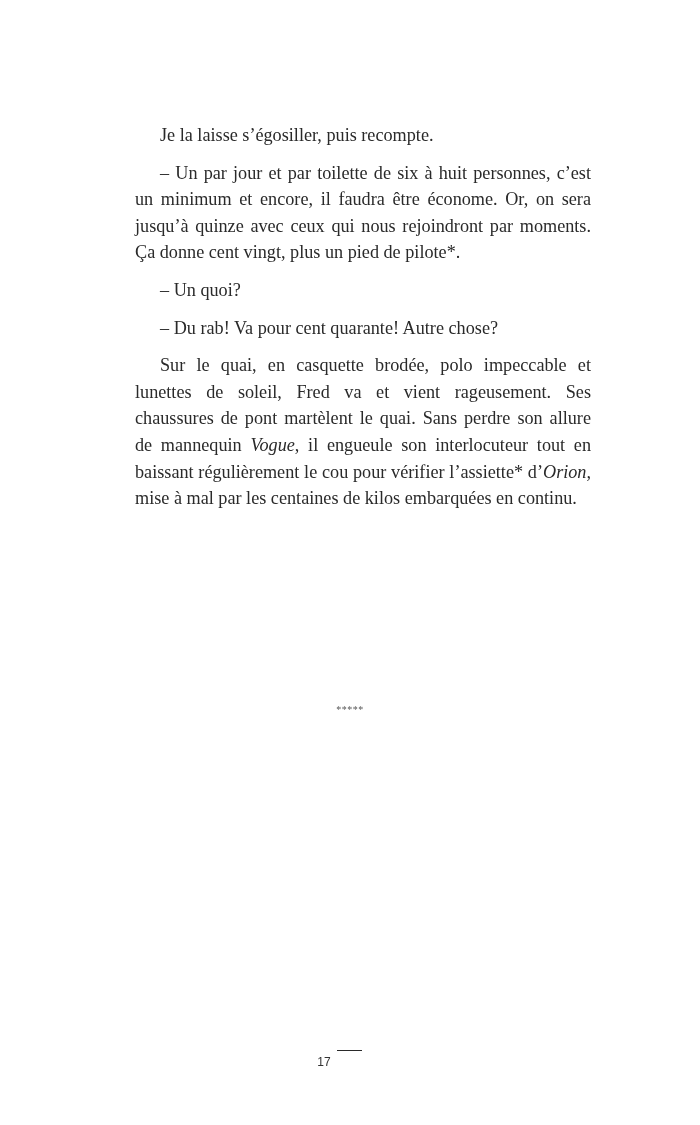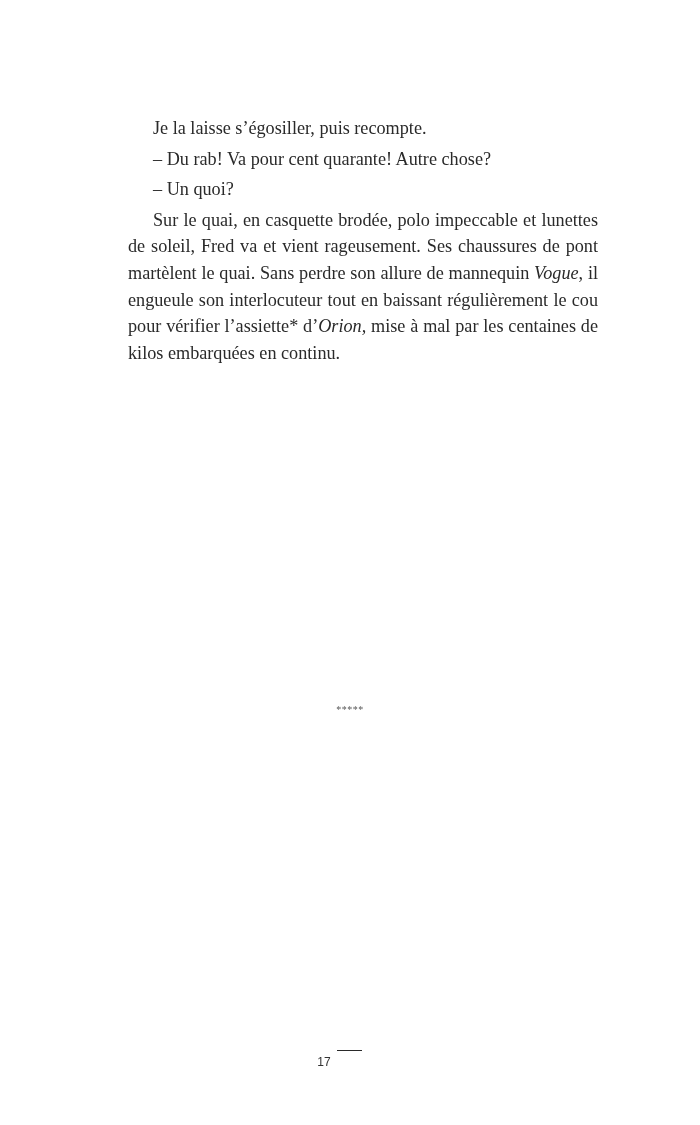--- a/index.html
+++ b/index.html
@@ -19,21 +19,21 @@
       left: 124px;
       top: 111px;
       width: 478px;
       font-family: "Liberation Serif", "DejaVu Serif", serif;
       font-size: 18.2px;
       line-height: 26.6px;
       text-align: justify;
       hyphens: manual;
     }
     .para {
-      margin: 4px;
+      margin: 11px;
       text-indent: 25px;
     }
     .para em {
     }
     .separator {
       position: absolute;
       left: 0;
       width: 700px;
       top: 704px;
       text-align: center;
@@ -59,21 +59,22 @@
       font-family: "Liberation Sans", "DejaVu Sans", sans-serif;
       font-size: 12px;
       color: #333333;
     }
   </style>
 </head>
 <body>
 
 <div class="text-block">
   <p class="para">Je la laisse s’égosiller, puis recompte.</p>
+  <p class="para">– Un par jour et par toilette de six à huit personnes, c’est un minimum et encore, il faudra être économe. Or, on sera jusqu’à quinze avec ceux qui nous rejoindront par moments. Ça donne cent vingt, plus un pied de pilote*.</p>
+  <p class="para">– Un quoi?</p>
   <p class="para">– Du rab! Va pour cent quarante! Autre chose?</p>
-  <p class="para">– Un quoi?</p>
   <p class="para"><span>Sur le quai, en casquette brodée, polo impeccable et lunettes de soleil, Fred va et vient rageusement. Ses chaussures de pont martèlent le quai. Sans perdre son allure de mannequin </span><em>Vogue</em><span>, il engueule son interlocuteur tout en baissant régulièrement le cou pour vérifier l’assiette* d’</span><em>Orion,</em><span> mise à mal par les centaines de kilos embarquées en continu.</span></p>
 </div>
 
 <div class="separator">*****</div>
 
 <div class="folio-rule"></div>
 <div class="folio">17</div>
 
 </body></html>

